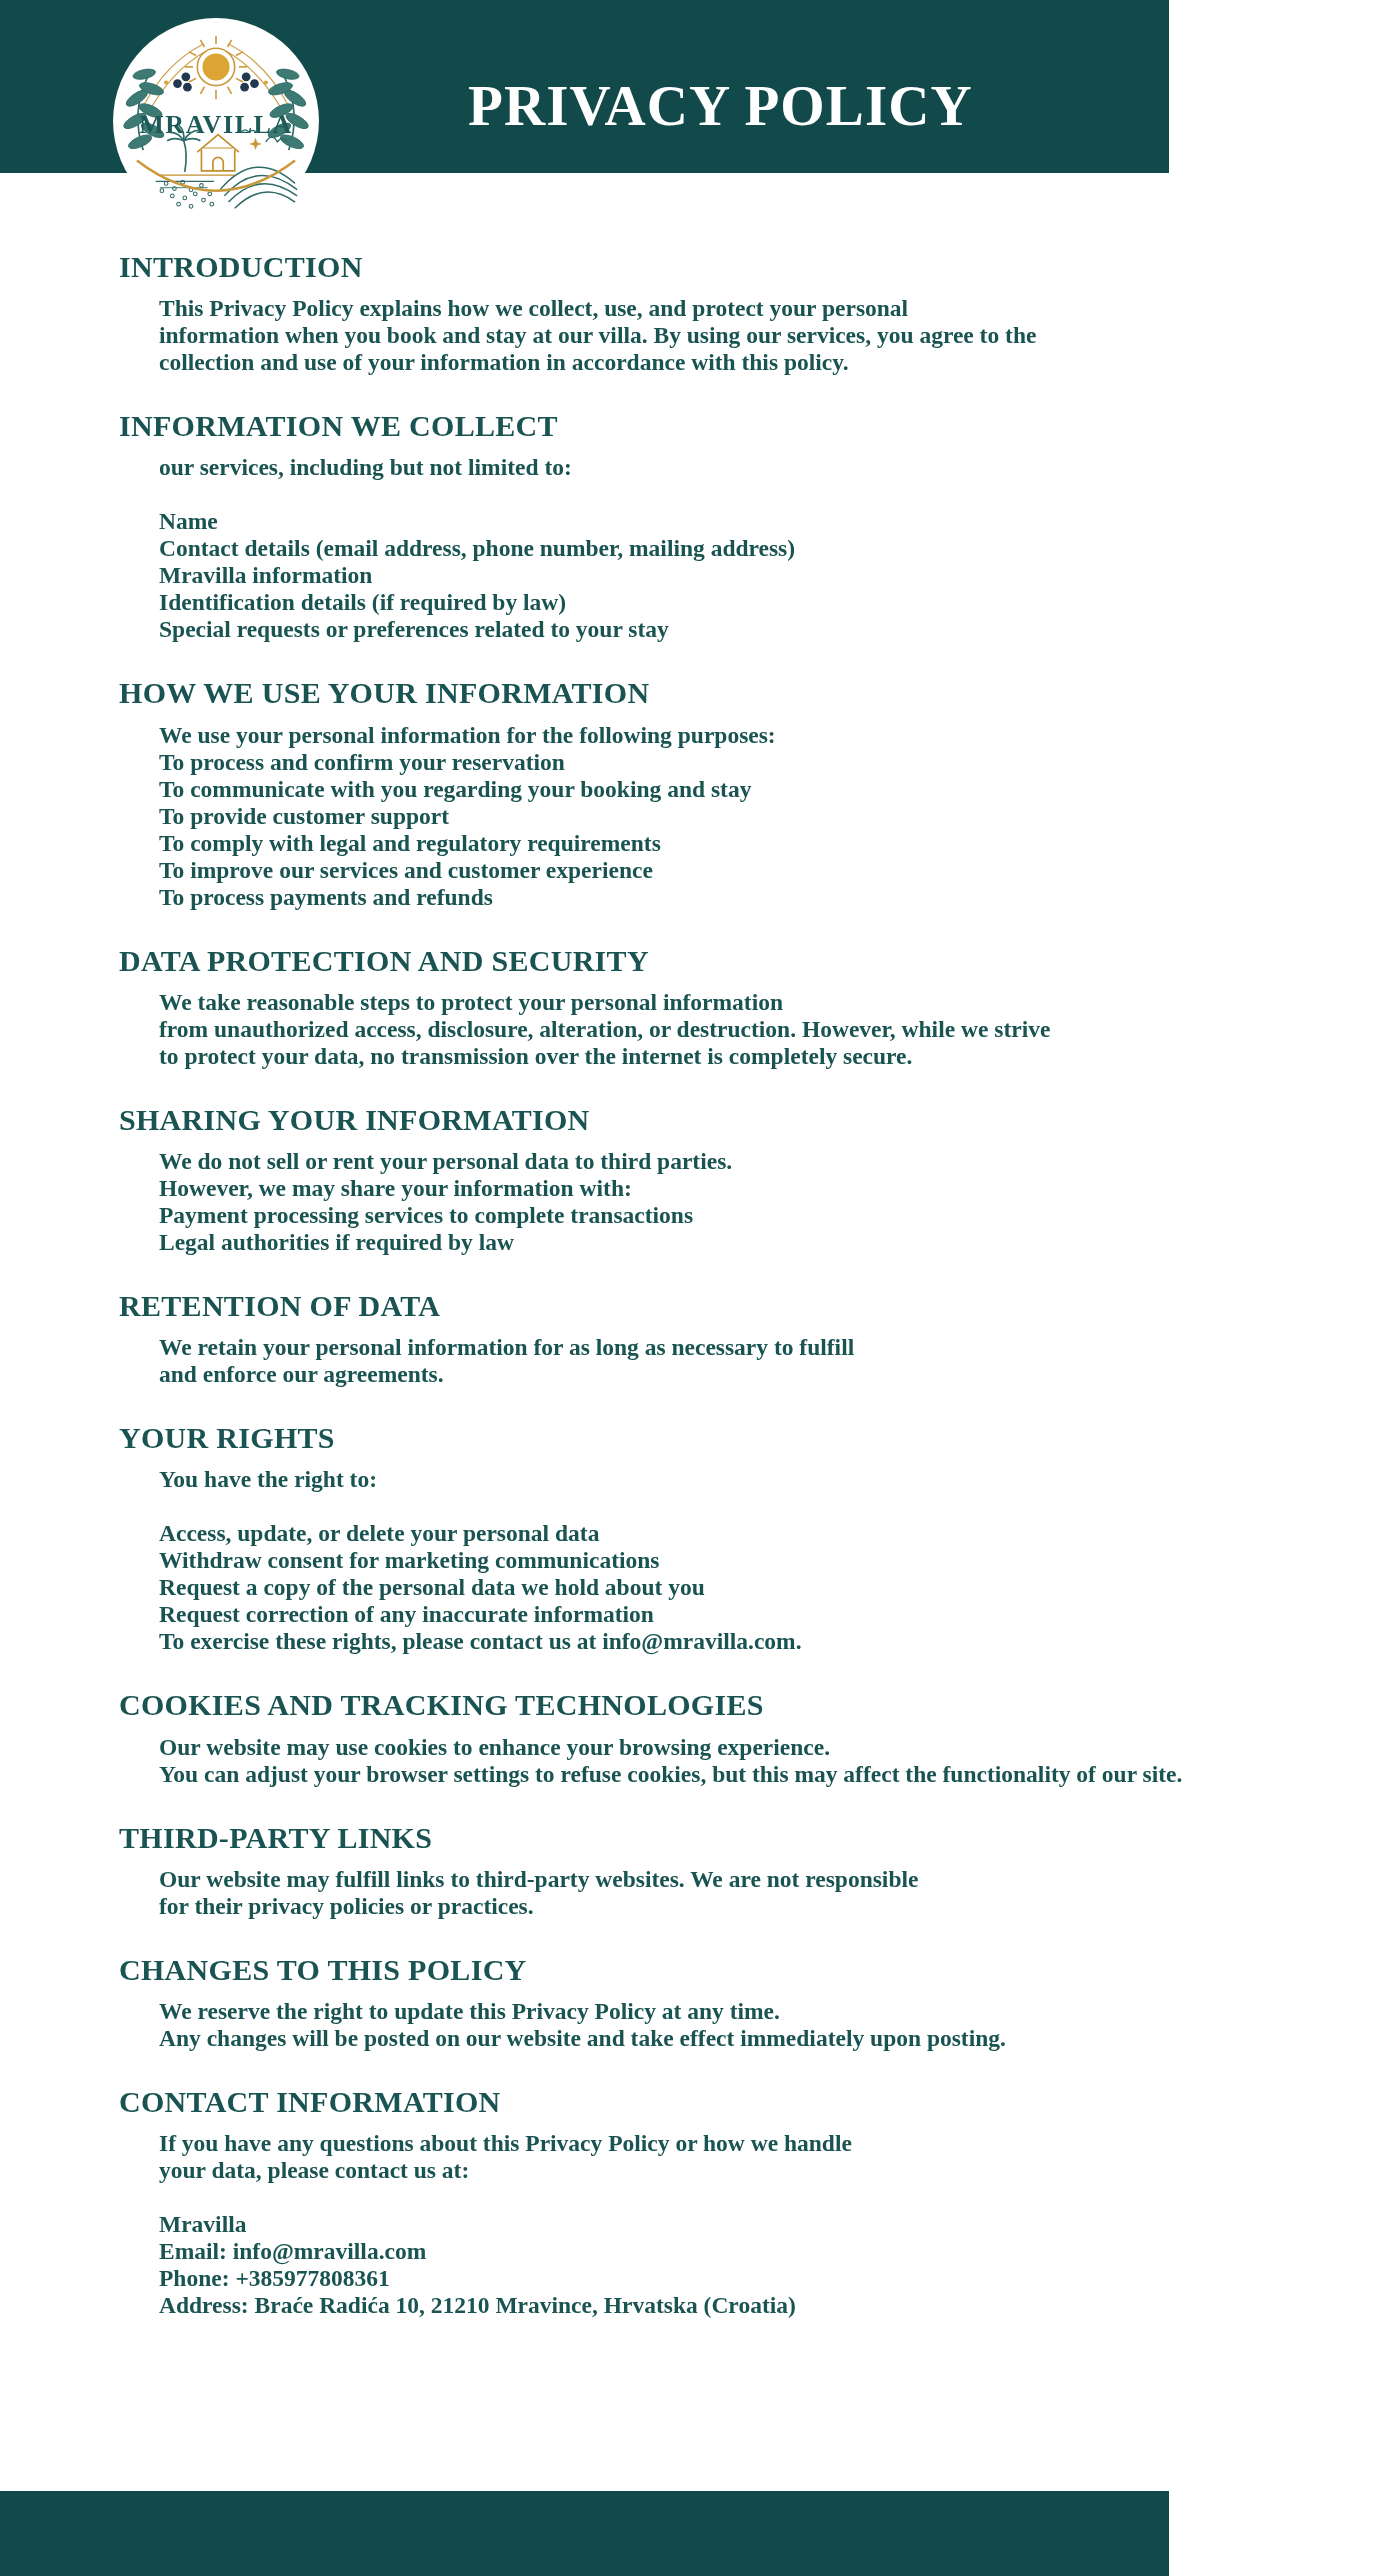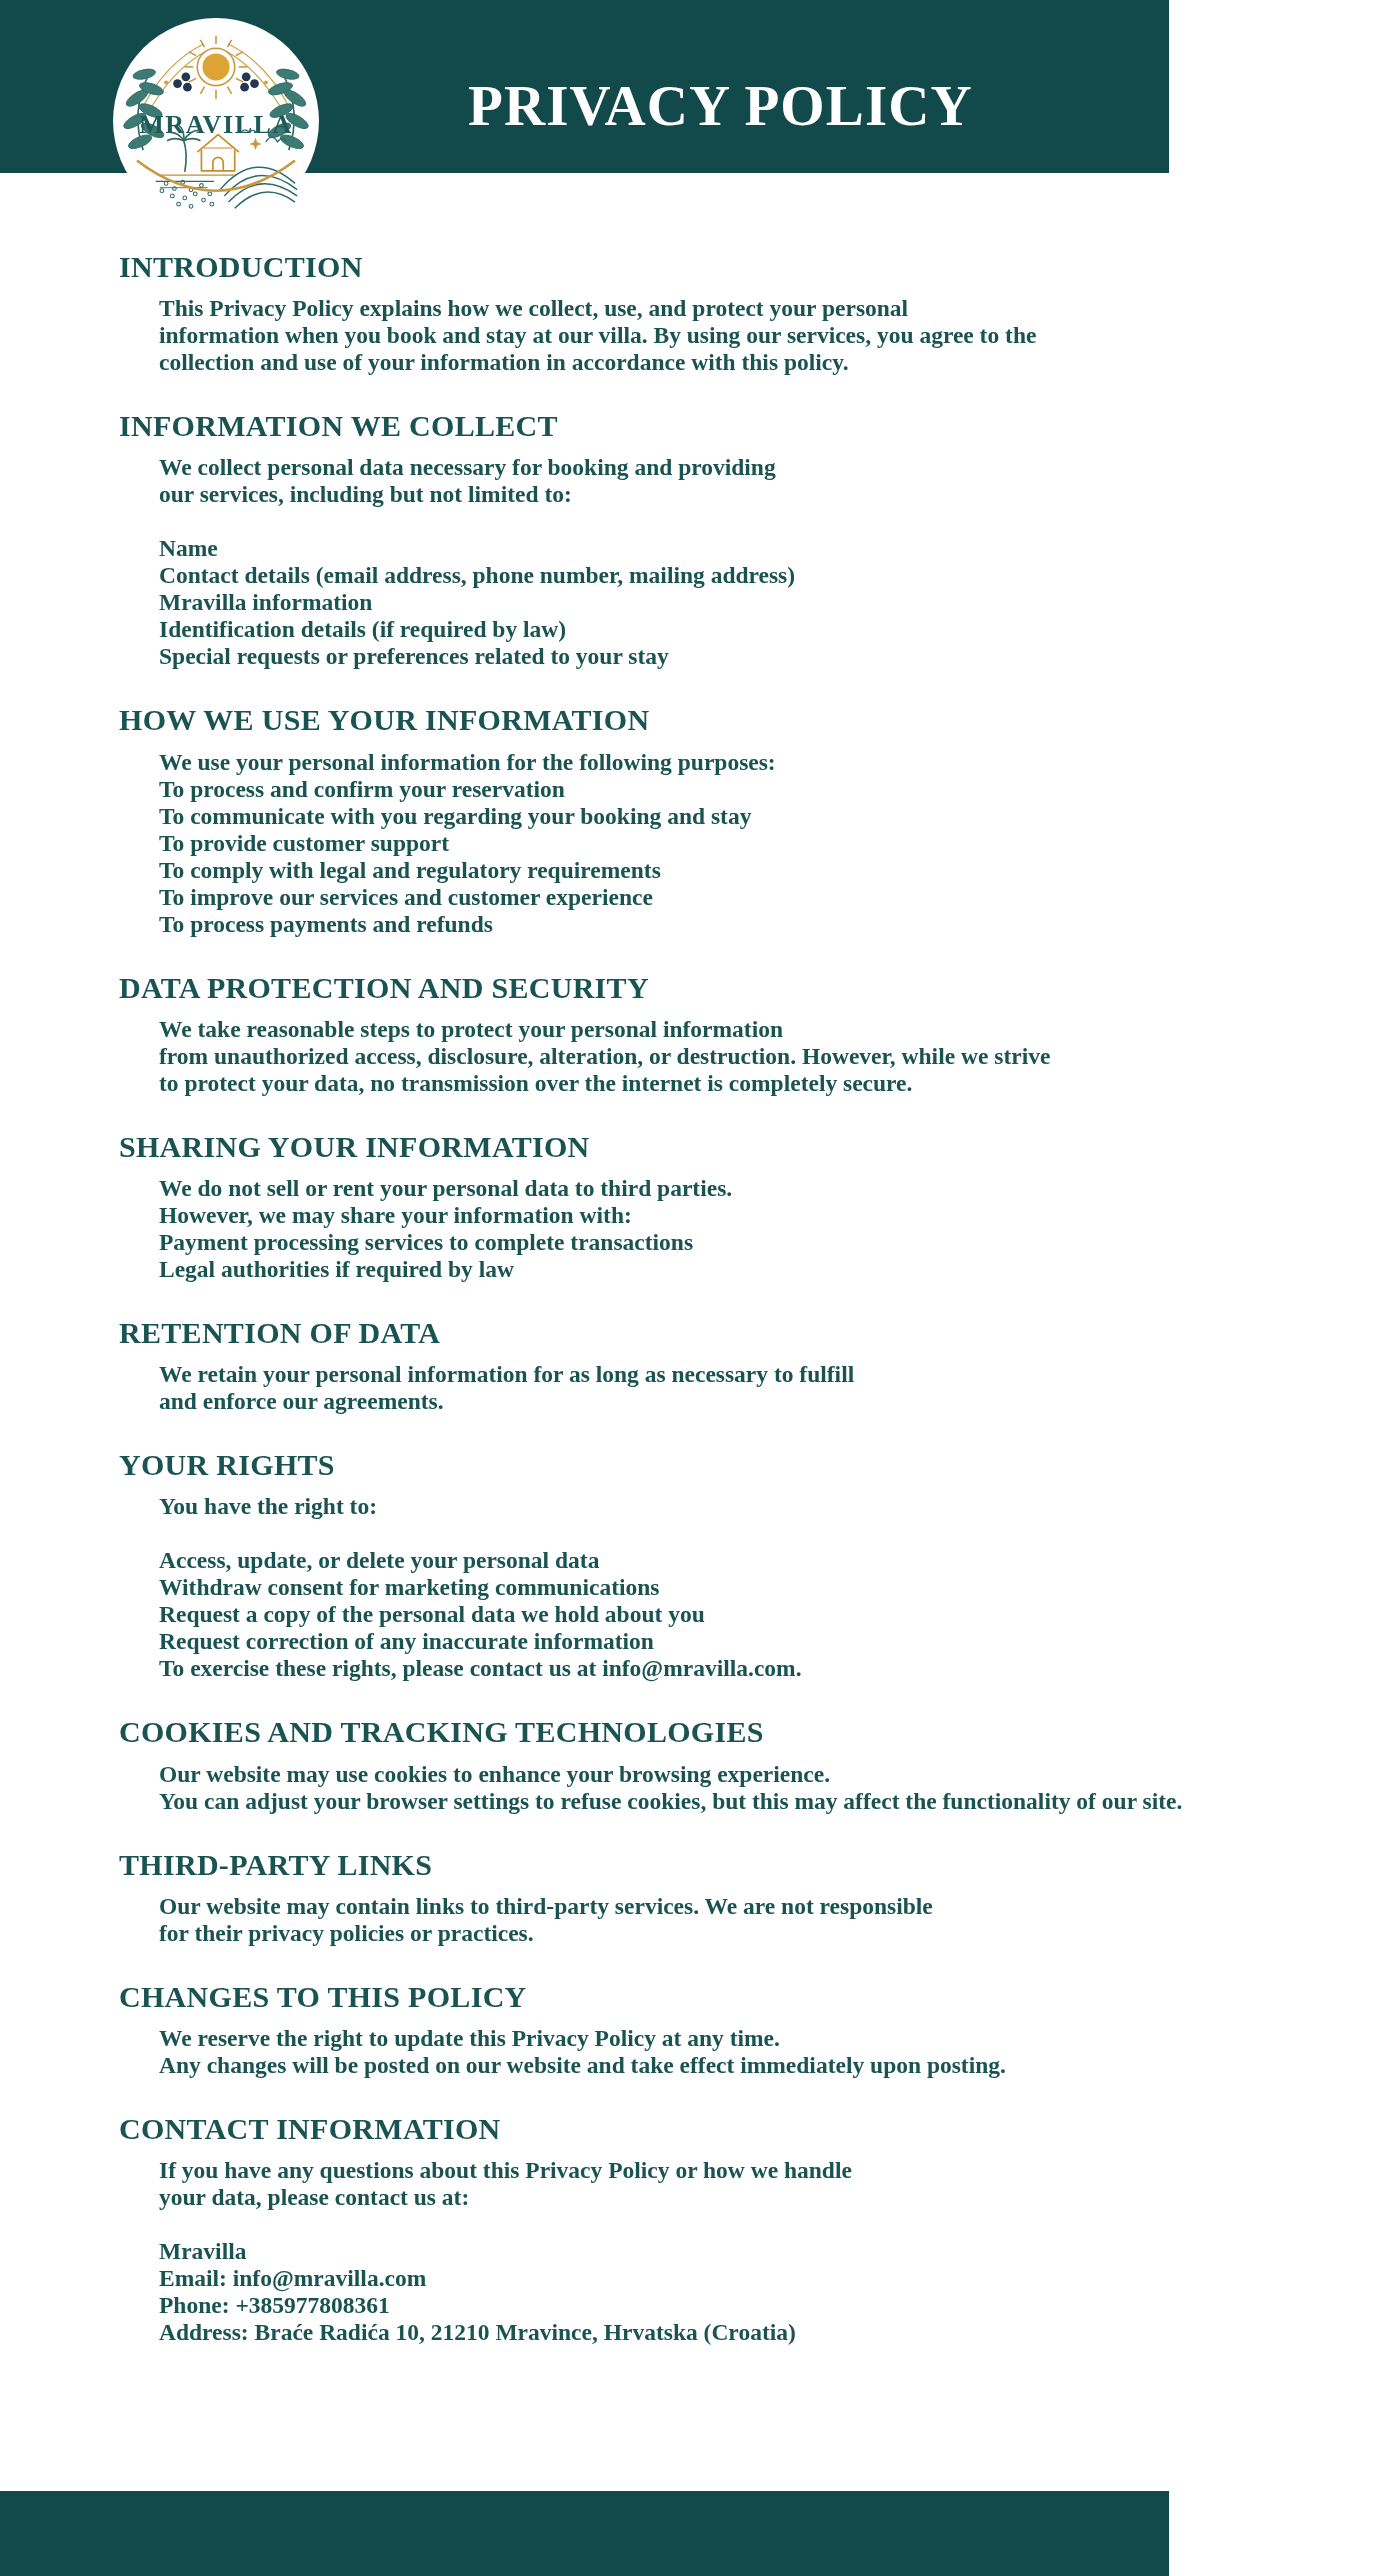--- a/index.html
+++ b/index.html
@@ -209,21 +209,20 @@
     <div class="section-body">
           <div class="line">This Privacy Policy explains how we collect, use, and protect your personal</div>
           <div class="line">information when you book and stay at our villa. By using our services, you agree to the</div>
           <div class="line">collection and use of your information in accordance with this policy.</div>
         </div>
   </section>
 
   <section class="section">
     <h2 class="section-heading">INFORMATION WE COLLECT</h2>
     <div class="section-body">
-          <div class="line">We collect personal data necessary for booking and providing</div>
           <div class="line">our services, including but not limited to:</div>
           <div class="line blank"></div>
           <div class="line">Name</div>
           <div class="line">Contact details (email address, phone number, mailing address)</div>
           <div class="line">Mravilla information</div>
           <div class="line">Identification details (if required by law)</div>
           <div class="line">Special requests or preferences related to your stay</div>
         </div>
   </section>
 
@@ -284,21 +283,21 @@
     <h2 class="section-heading">COOKIES AND TRACKING TECHNOLOGIES</h2>
     <div class="section-body">
           <div class="line">Our website may use cookies to enhance your browsing experience.</div>
           <div class="line">You can adjust your browser settings to refuse cookies, but this may affect the functionality of our site.</div>
         </div>
   </section>
 
   <section class="section">
     <h2 class="section-heading">THIRD-PARTY LINKS</h2>
     <div class="section-body">
-          <div class="line">Our website may contain links to third-party services. We are not responsible</div>
+          <div class="line">Our website may fulfill links to third-party websites. We are not responsible</div>
           <div class="line">for their privacy policies or practices.</div>
         </div>
   </section>
 
   <section class="section">
     <h2 class="section-heading">CHANGES TO THIS POLICY</h2>
     <div class="section-body">
           <div class="line">We reserve the right to update this Privacy Policy at any time.</div>
           <div class="line">Any changes will be posted on our website and take effect immediately upon posting.</div>
         </div>

